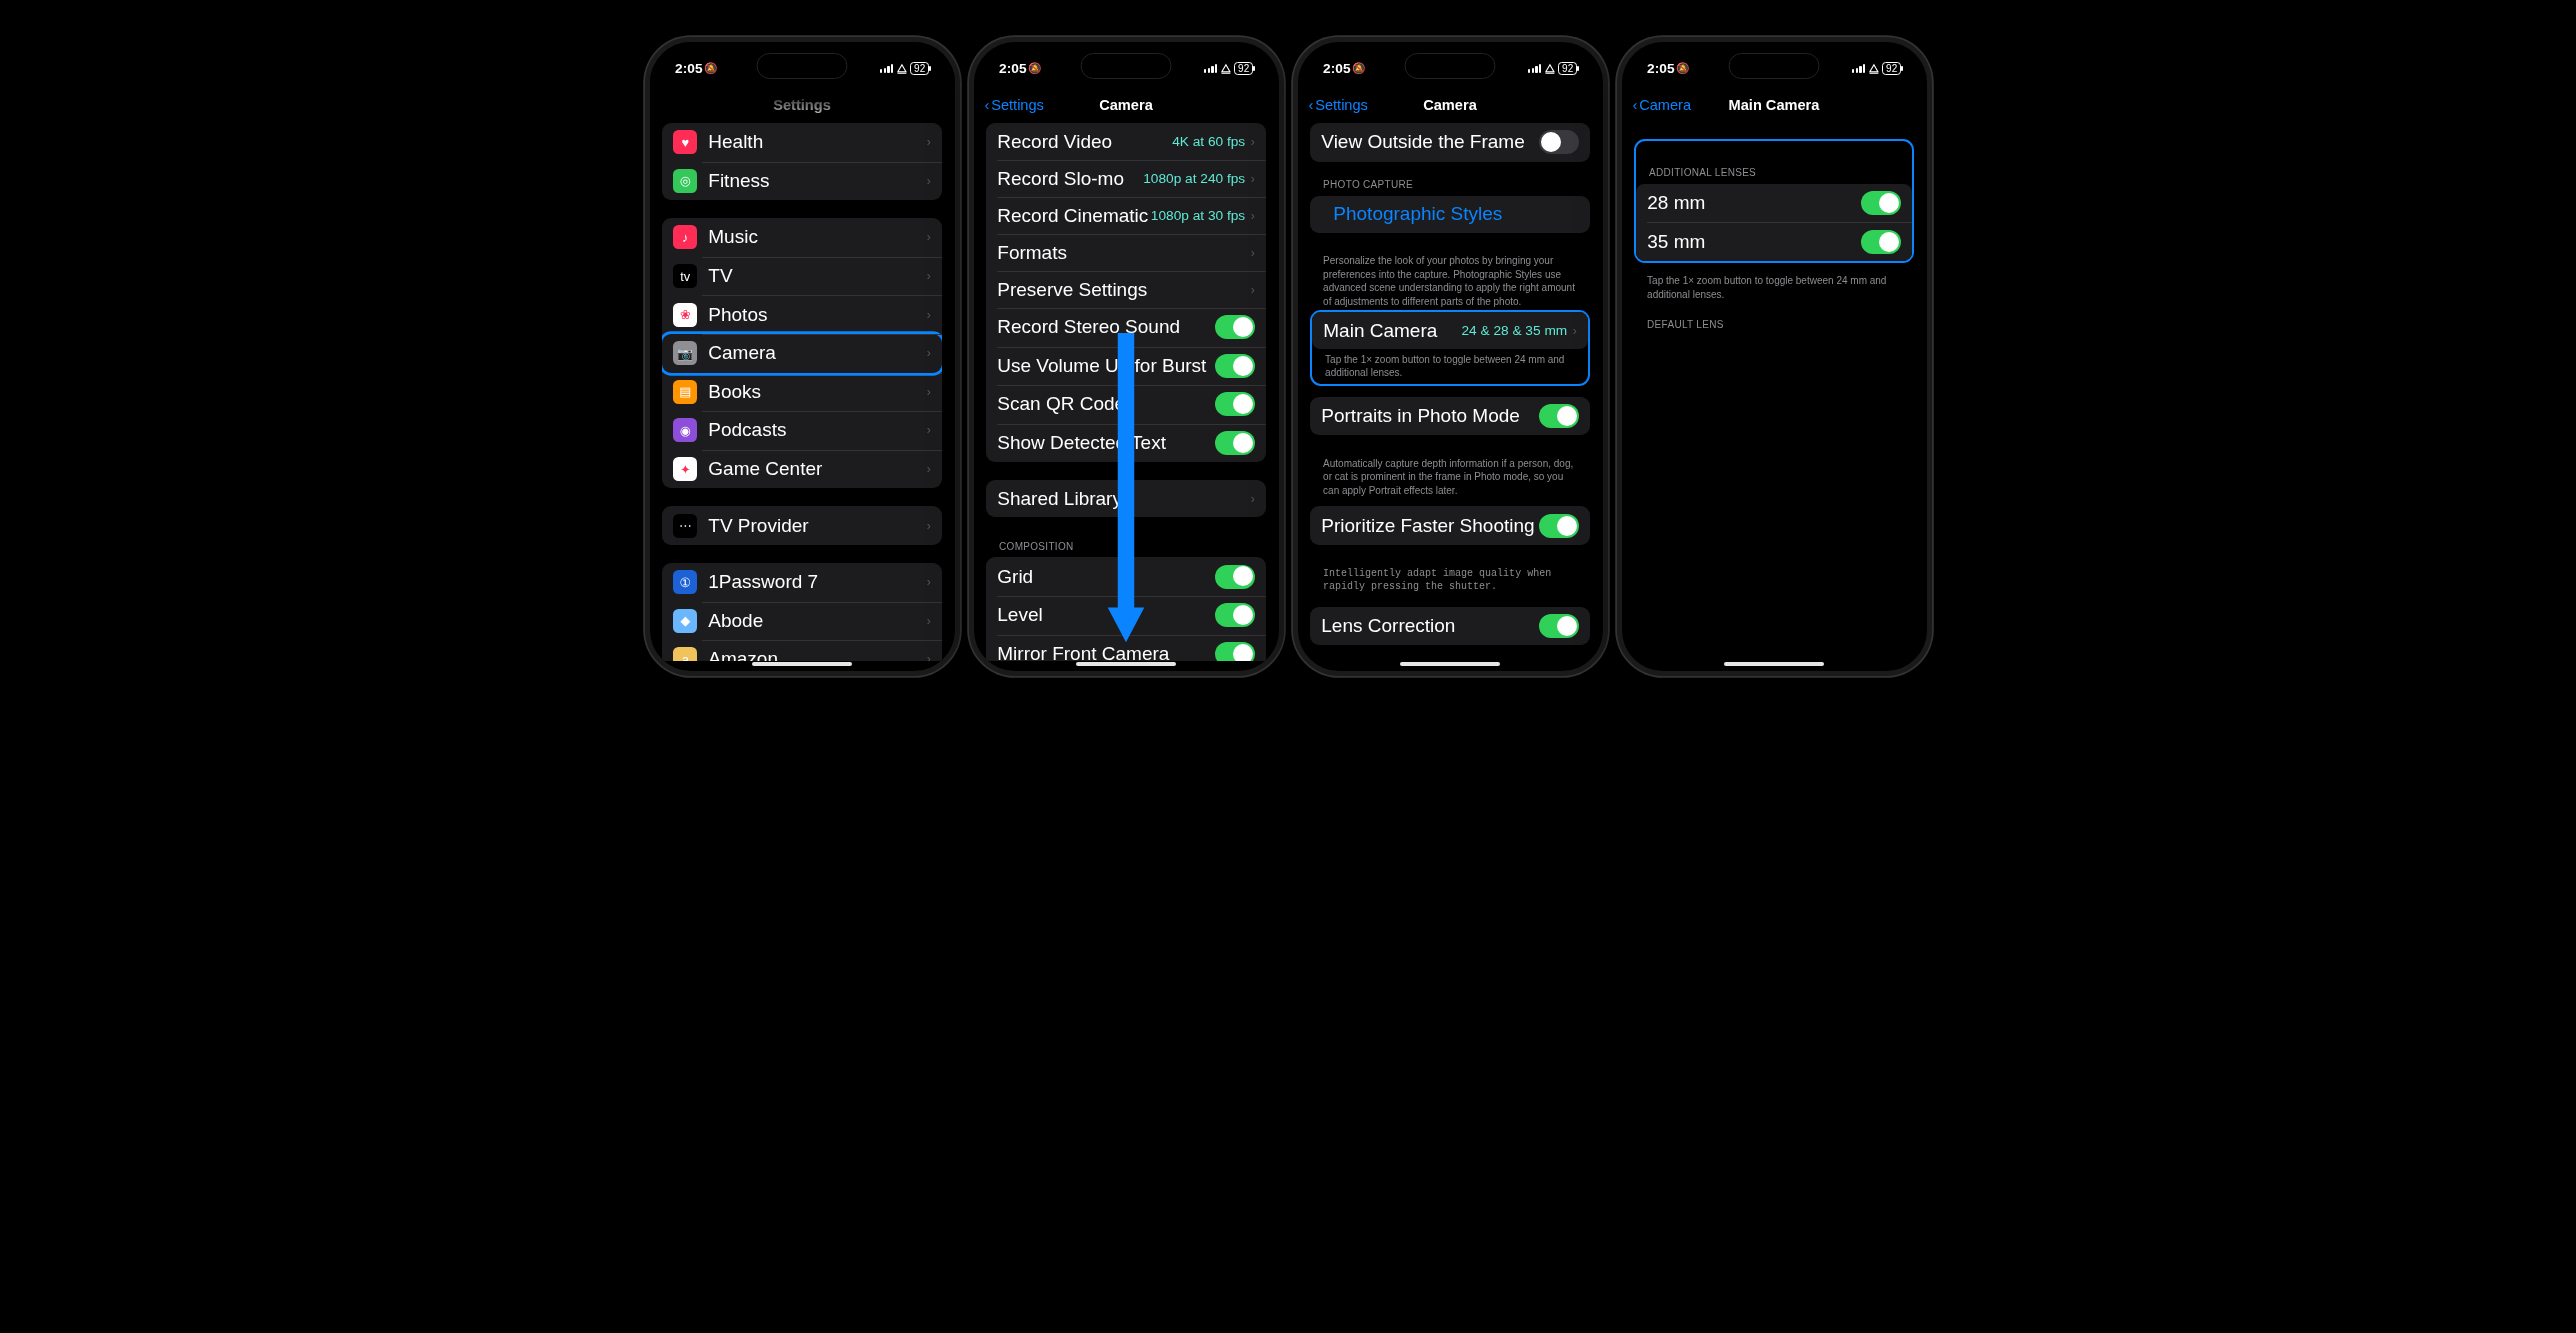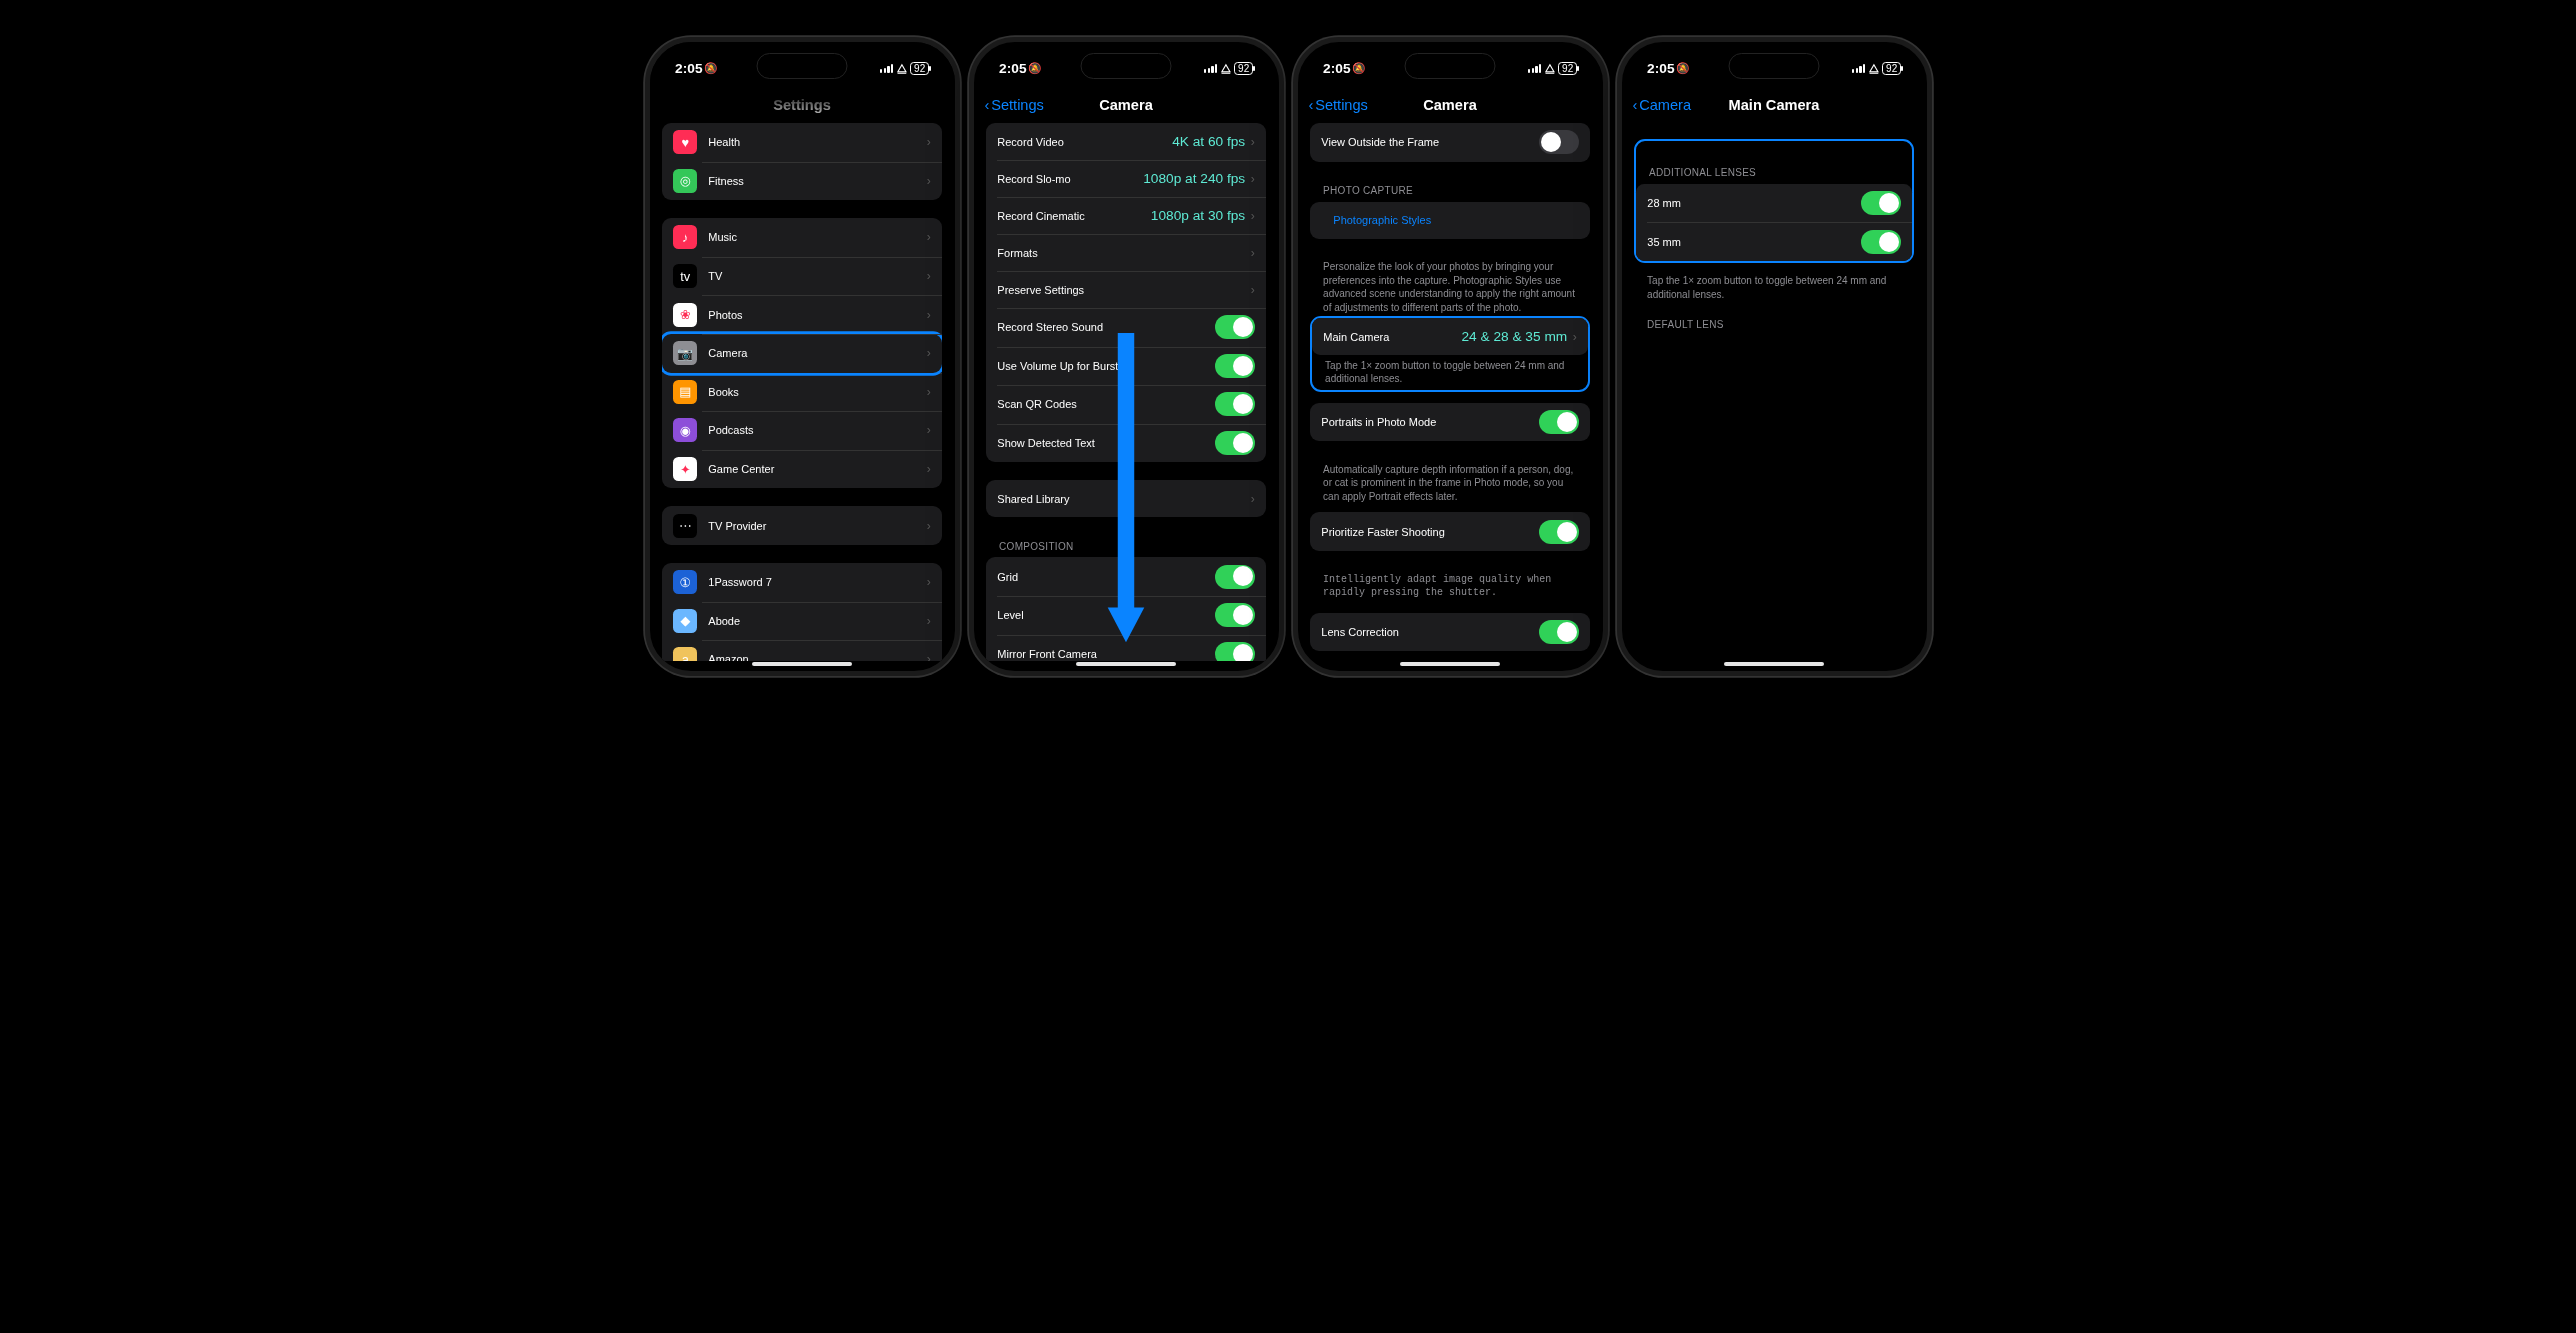--- a/index.html
+++ b/index.html
@@ -104,21 +104,21 @@
     height: 24px;
     border-radius: 5.5px;
     margin-right: 11px;
     display: flex;
     align-items: center;
     justify-content: center;
     font-size: 12.8px;
     flex-shrink: 0;
     color:#fff;
   }
-  .row-label { flex: 1; font-size: 11px; color: #fff; }
+  .row-label { flex: 1; font-size: 19px; color: #fff; }
   .row-value { font-size: 13.7px; color: #5eead4; margin-right: 5.5px; }
   .chevron { color: #555; font-size: 12px; }
   .switch {
     width: 40px;
     height: 24px;
     border-radius: 12px;
     position: relative;
     flex-shrink: 0;
   }
   .switch.on { background: #30d158; }
@@ -412,21 +412,21 @@
     </div>
   </div>
   <div class="nav-header" data-name="nav-header">
     <div class="nav-back" data-name="back-button">
       <span data-name="chevron-left-icon">‹</span>
       <span data-name="back-label">Settings</span>
     </div>
     <span data-name="page-title">Camera</span>
   </div>
   <div class="content">
-    <div class="group" data-name="group-view-outside" style="margin-bottom:18px;">
+    <div class="group" data-name="group-view-outside" style="margin-bottom:12px;">
       <div class="row no-icon" data-name="row-view-outside">
         <span class="row-label" data-name="row-label">View Outside the Frame</span>
         <div class="switch off" data-name="switch-view-outside"></div>
       </div>
     </div>
     <div class="section-title" data-name="section-photo-capture">PHOTO CAPTURE</div>
     <div class="group" data-name="group-photo-styles">
       <div class="row no-icon" data-name="row-photographic-styles">
         <span class="row-label link-row" data-name="row-label">Photographic Styles</span>
       </div>

